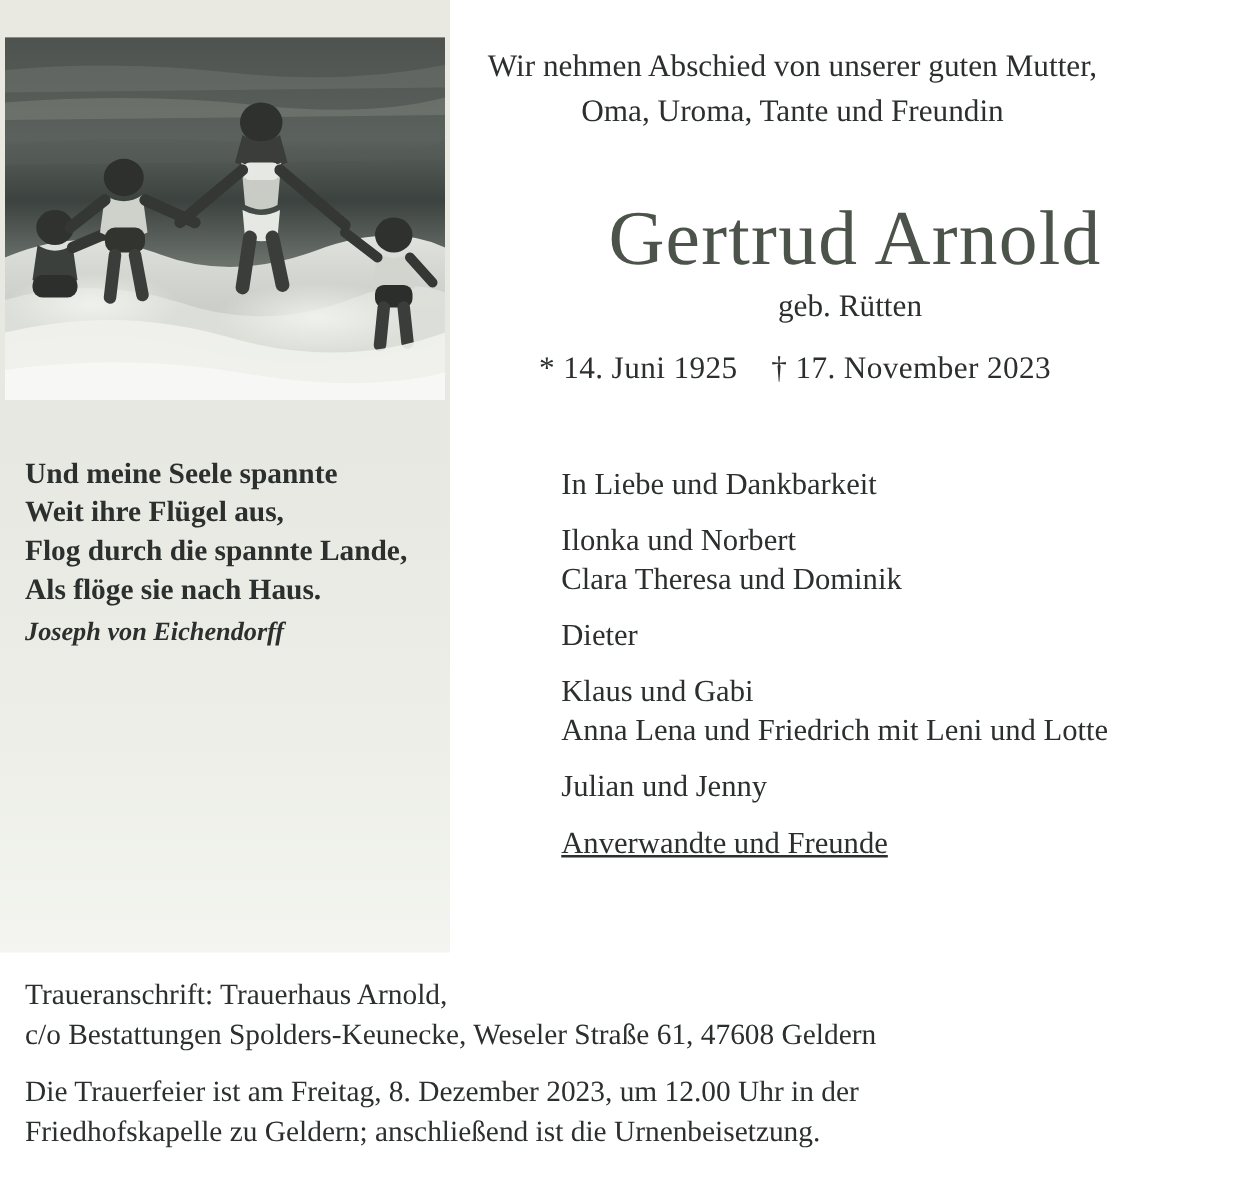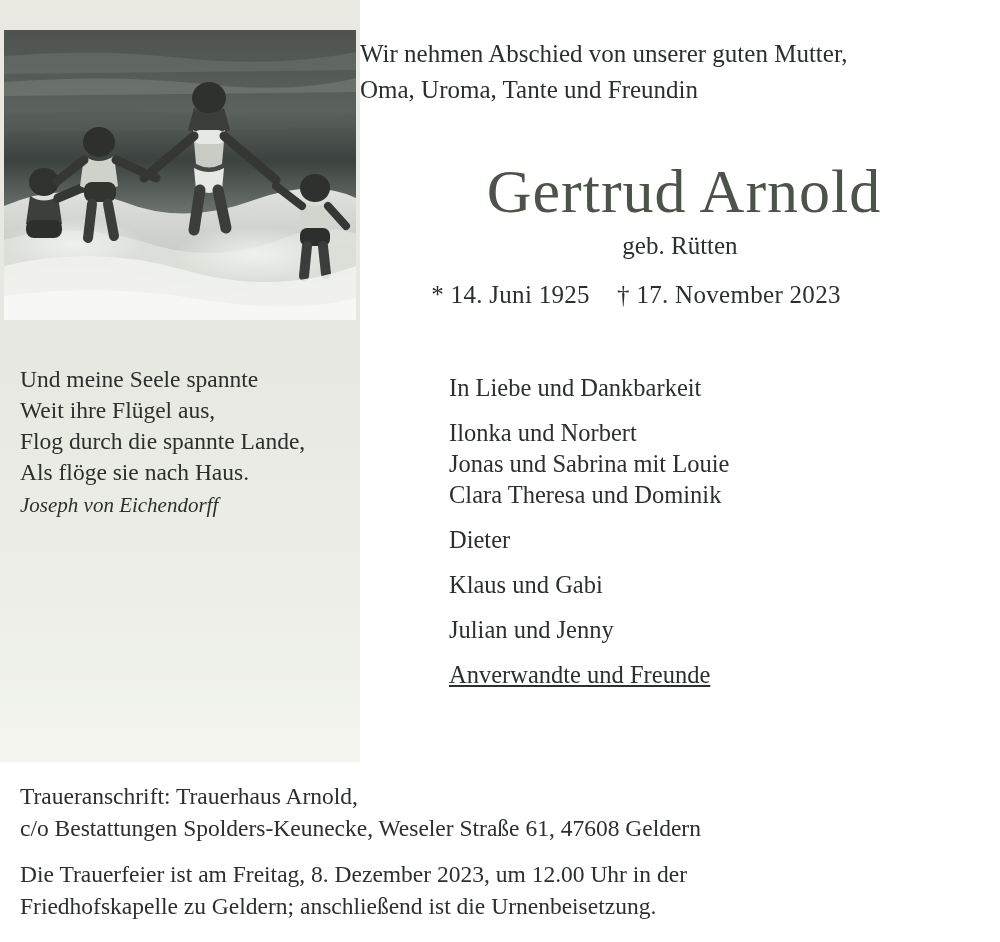--- a/index.html
+++ b/index.html
@@ -58,35 +58,36 @@
 
   
   .poem {
     position: absolute;
     left: 20px;
     top: 364px;
     width: 330px;
     color: #2b2f2d;
     font-size: 23.5px;
     line-height: 31px;
+    font-weight: bold;
   }
   .poem .line { white-space: nowrap; }
   .poem .author {
     font-style: italic;
     font-size: 21px;
     margin-top: 2px;
   }
 
   
   .intro {
     position: absolute;
     left: 360px;
     top: 36px;
     width: 548px;
-    text-align: left;
+    text-align: center;
     color: #2b2f2d;
     font-size: 25px;
     line-height: 36px;
   }
   .name {
     position: absolute;
     left: 360px;
     top: 152px;
     width: 640px;
     text-align: center;
@@ -252,28 +253,28 @@
     <span class="sep"></span>
     <span>† 17. November 2023</span>
   </div>
 
   <div class="mourners">
     <div class="group">
       <div class="line">In Liebe und Dankbarkeit</div>
     </div>
     <div class="group">
       <div class="line">Ilonka und Norbert</div>
-      <div class="line">Jonas und Sabrina mit Louie</div>
       <div class="line">Clara Theresa und Dominik</div>
     </div>
     <div class="group">
       <div class="line">Dieter</div>
     </div>
     <div class="group">
       <div class="line">Klaus und Gabi</div>
+      <div class="line">Anna Lena und Friedrich mit Leni und Lotte</div>
     </div>
     <div class="group">
       <div class="line">Julian und Jenny</div>
     </div>
     <div class="group">
       <div class="line">Anverwandte und Freunde</div>
     </div>
   </div>
 
   <div class="footer footer-address">

